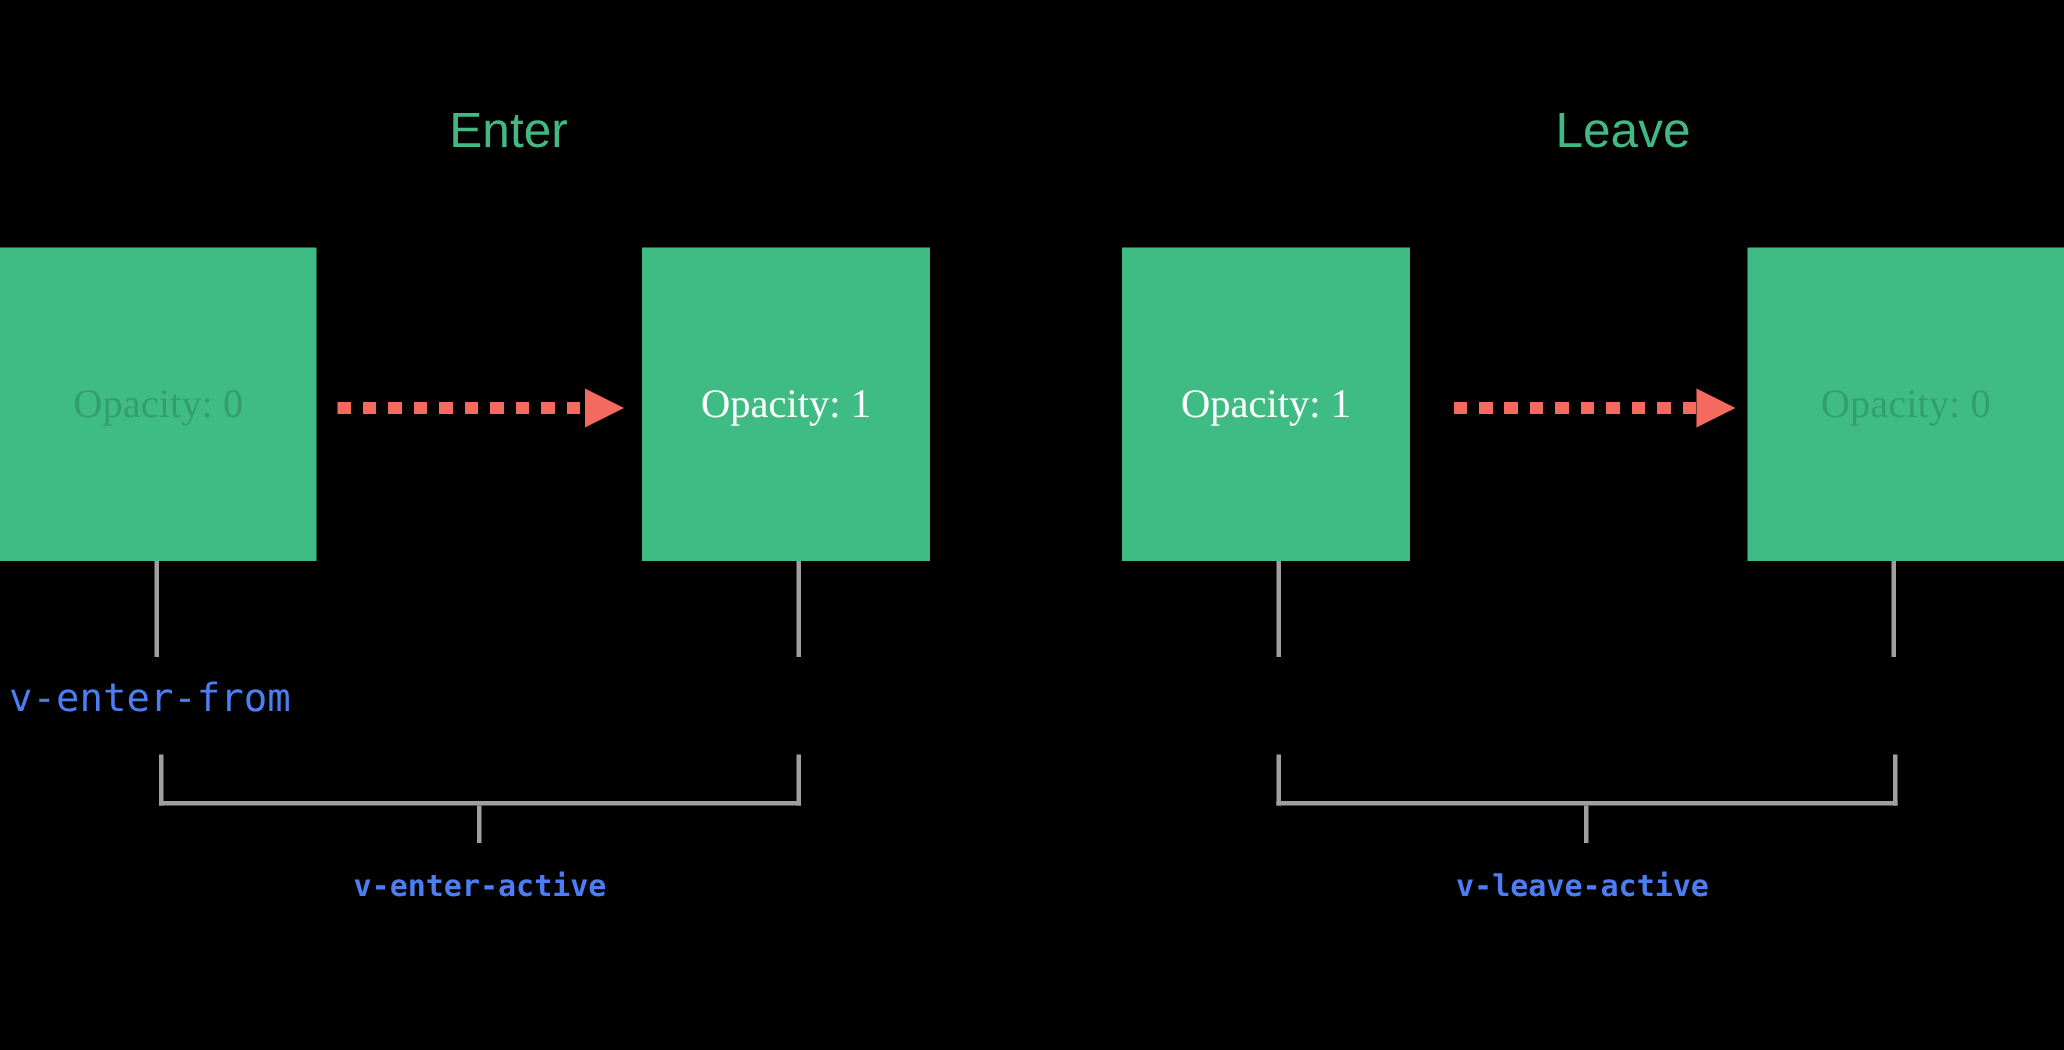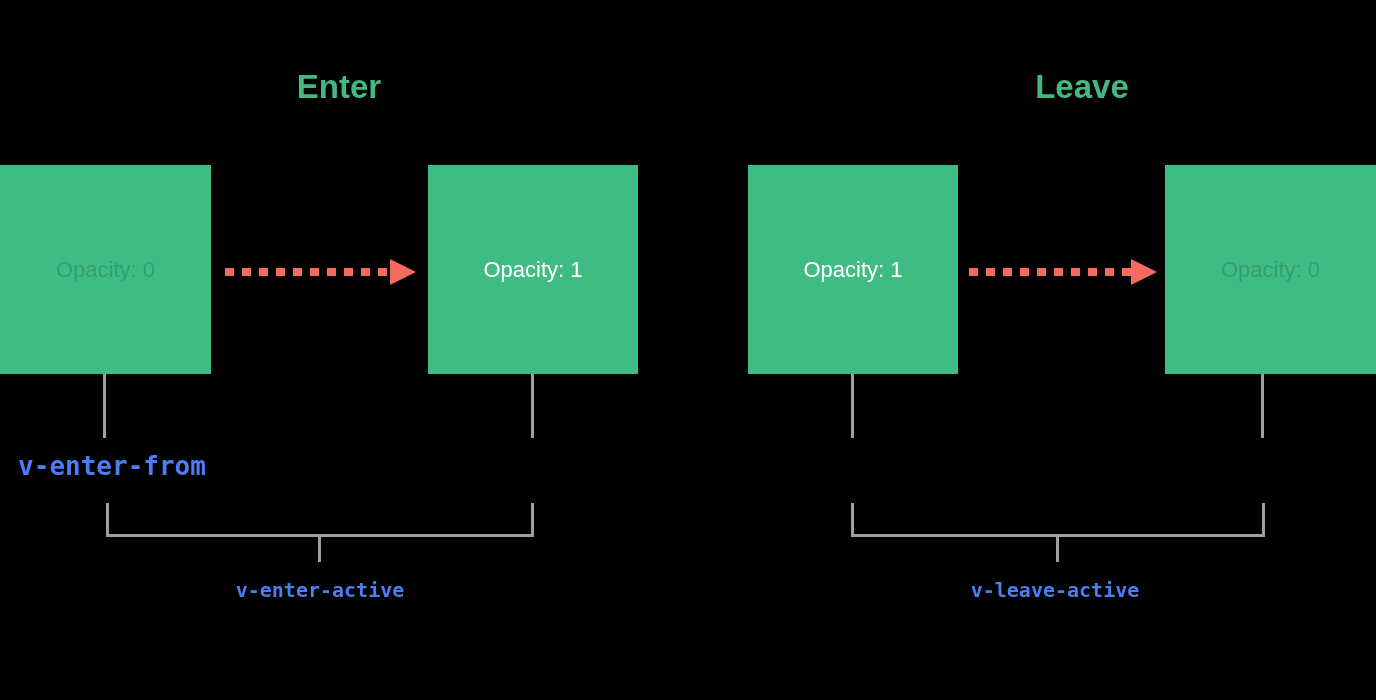--- a/index.html
+++ b/index.html
@@ -19,44 +19,45 @@
     overflow:hidden;
     position:relative;
     font-family:"Liberation Sans", sans-serif;
   }
   .diagram{position:absolute;inset:0;}
 
   .section-title{
     position:absolute;
     top:70px;
     font-size:33px;
-    font-weight:700;
+    font-weight:400;
     color:var(--title-green);
     text-align:center;
     line-height:1;
     padding-left:40px;
   }
   .title-enter{left:0;width:638px;}
   .title-leave{left:748px;width:628px;}
 
   .box{
     position:absolute;
     top:165px;
-    width:210px;
+    width:192px;
     height:209px;
     background:var(--box-green);
     display:flex;
     align-items:center;
     justify-content:center;
   }
   .box span{
-    font-size:22px;
+    font-size:27px;
     line-height:1;
     color:var(--box-text-white);
     white-space:nowrap;
+    font-family:Liberation Serif, serif;
   }
   .box.faded span{color:var(--faded-text);}
   .box-1{left:0;width:211px;}
   .box-2{left:428px;}
   .box-3{left:748px;}
   .box-4{left:1165px;width:211px;}
 
   .dash-line{
     position:absolute;
     top:268px;
@@ -87,24 +88,23 @@
   .vline-1{left:103px;}
   .vline-2{left:531px;}
   .vline-3{left:851px;}
   .vline-4{left:1261px;}
 
   .class-label{
     position:absolute;
     top:452px;
     font-family:"DejaVu Sans Mono", monospace;
     font-size:26px;
-    font-weight:700;
+    font-weight:400;
     line-height:1.15;
     color:var(--label-blue);
-    text-align:center;
     white-space:nowrap;
   }
   .lbl-enter-from{left:6px;width:212px;}
   .lbl-enter-to{left:428px;width:210px;}
   .lbl-leave-from{left:753px;width:210px;}
   .lbl-leave-to{left:1161px;width:210px;}
 
   .bracket{
     position:absolute;
     top:503px;

